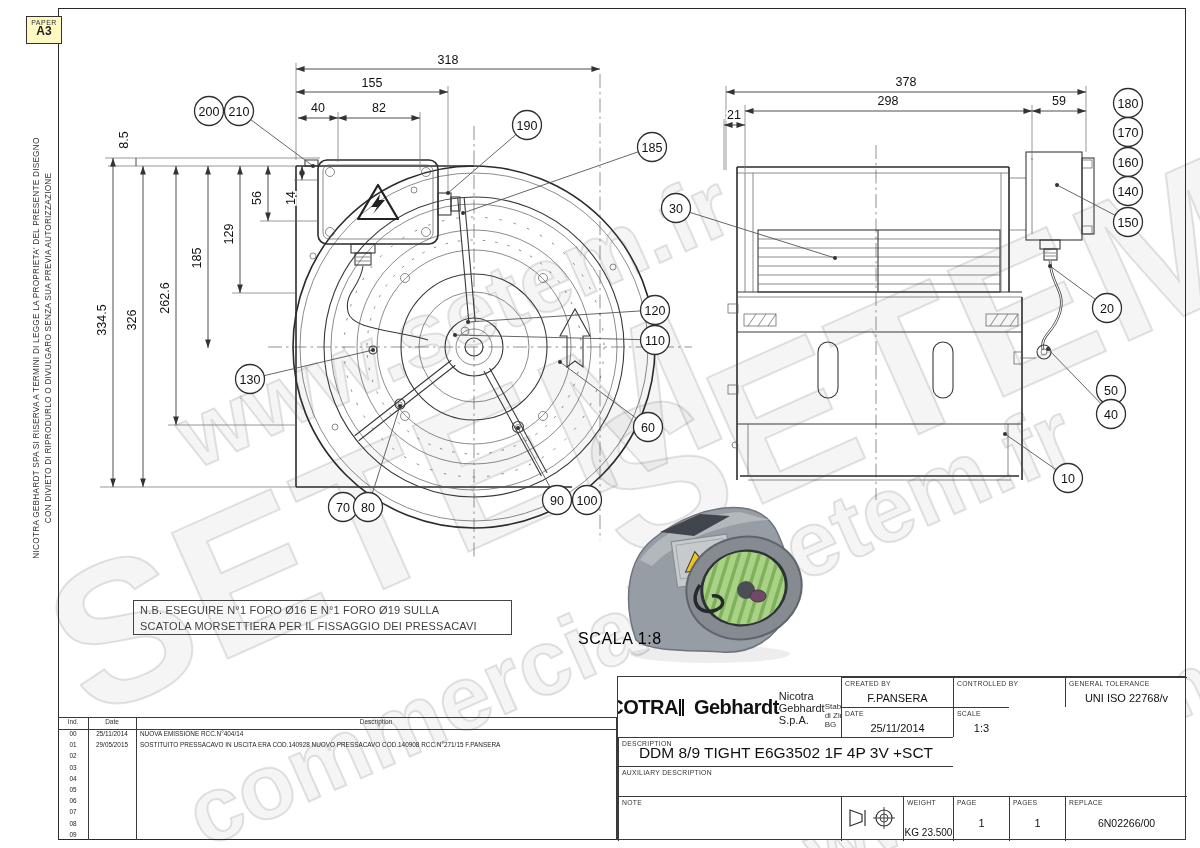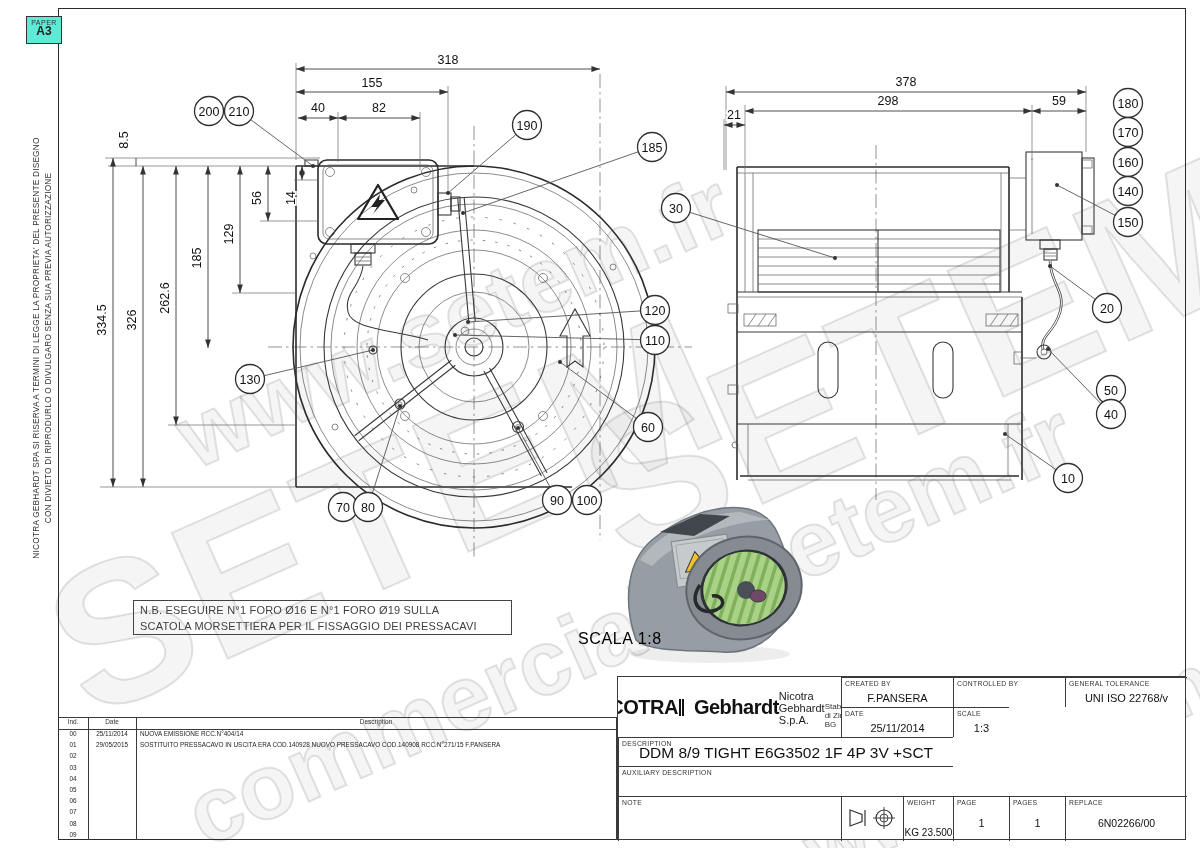--- a/index.html
+++ b/index.html
@@ -14,21 +14,21 @@
   .ext{stroke:#6a6a6a;stroke-width:0.7;fill:none}
   .cable{stroke:#3a3a3a;stroke-width:2.6;fill:none}
   .cable2{stroke:#fff;stroke-width:1.1;fill:none}
   .balloon{fill:#fff;stroke:#2f2f2f;stroke-width:1.3}
   .btext{font-size:12.5px;text-anchor:middle;fill:#111}
   .leader{stroke:#555;stroke-width:0.9}
   .dimtext{font-size:12.5px;fill:#111;text-anchor:middle;stroke:#fff;stroke-width:3.5;paint-order:stroke}
   .wm{fill:rgba(70,70,70,0.055);stroke:rgba(90,90,90,0.17);stroke-width:2px;font-weight:bold}
   
   .ov{position:absolute;box-sizing:border-box;}
-  .paper-box{left:26px;top:16px;width:36px;height:28px;border:1.3px solid #333;text-align:center;background:#5eead4;}
+  .paper-box{left:26px;top:16px;width:36px;height:28px;border:1.3px solid #333;text-align:center;background:#fef9c3;}
   .paper-box .p1{font-size:7px;letter-spacing:.5px;margin-top:2px;color:#333;}
   .paper-box .p2{font-size:12px;font-weight:bold;color:#222;line-height:11px;}
   .frame{left:58px;top:8px;width:1128px;height:832px;border:1.4px solid #2b2b2b;}
   .disclaimer{left:-257px;top:336px;width:600px;height:24px;transform:rotate(-90deg);
     font-size:8.3px;line-height:11.5px;color:#333;text-align:center;letter-spacing:.2px;white-space:nowrap;}
   .notebox{left:133px;top:600px;width:379px;height:35px;border:1.1px solid #444;
     font-size:11px;line-height:15.5px;color:#3f3f3f;padding:2px 0 0 6px;letter-spacing:.2px;}
   .scala{left:578px;top:630px;font-size:16px;font-weight:normal;letter-spacing:.6px;color:#000000;}
   
   .tblock{left:617px;top:676px;width:569px;height:164px;border:1.3px solid #3a3a3a;background:#fff;}

